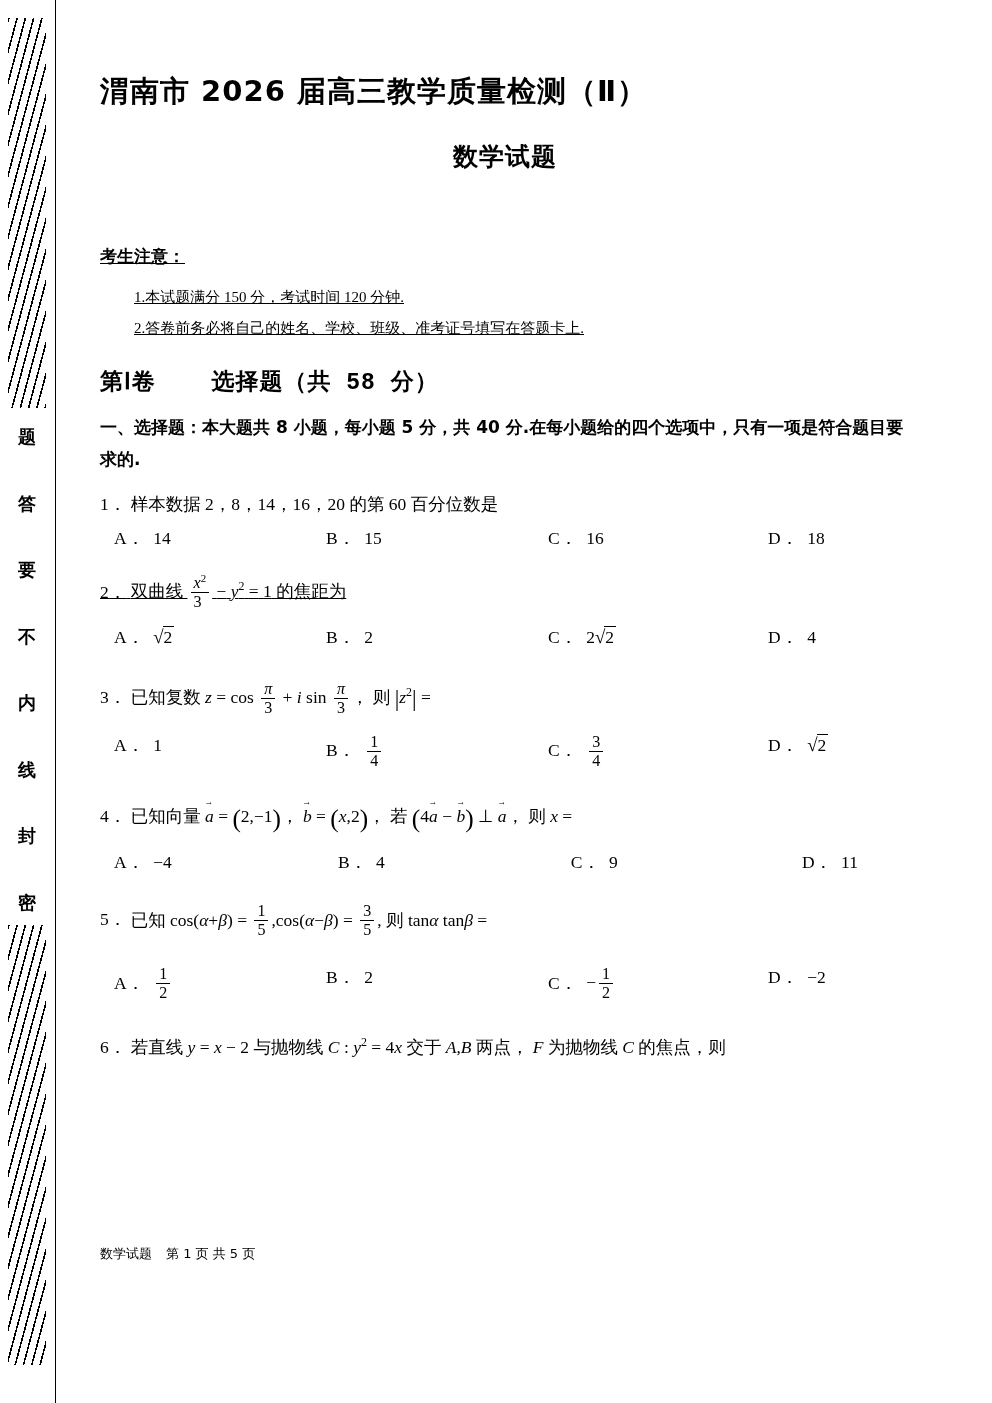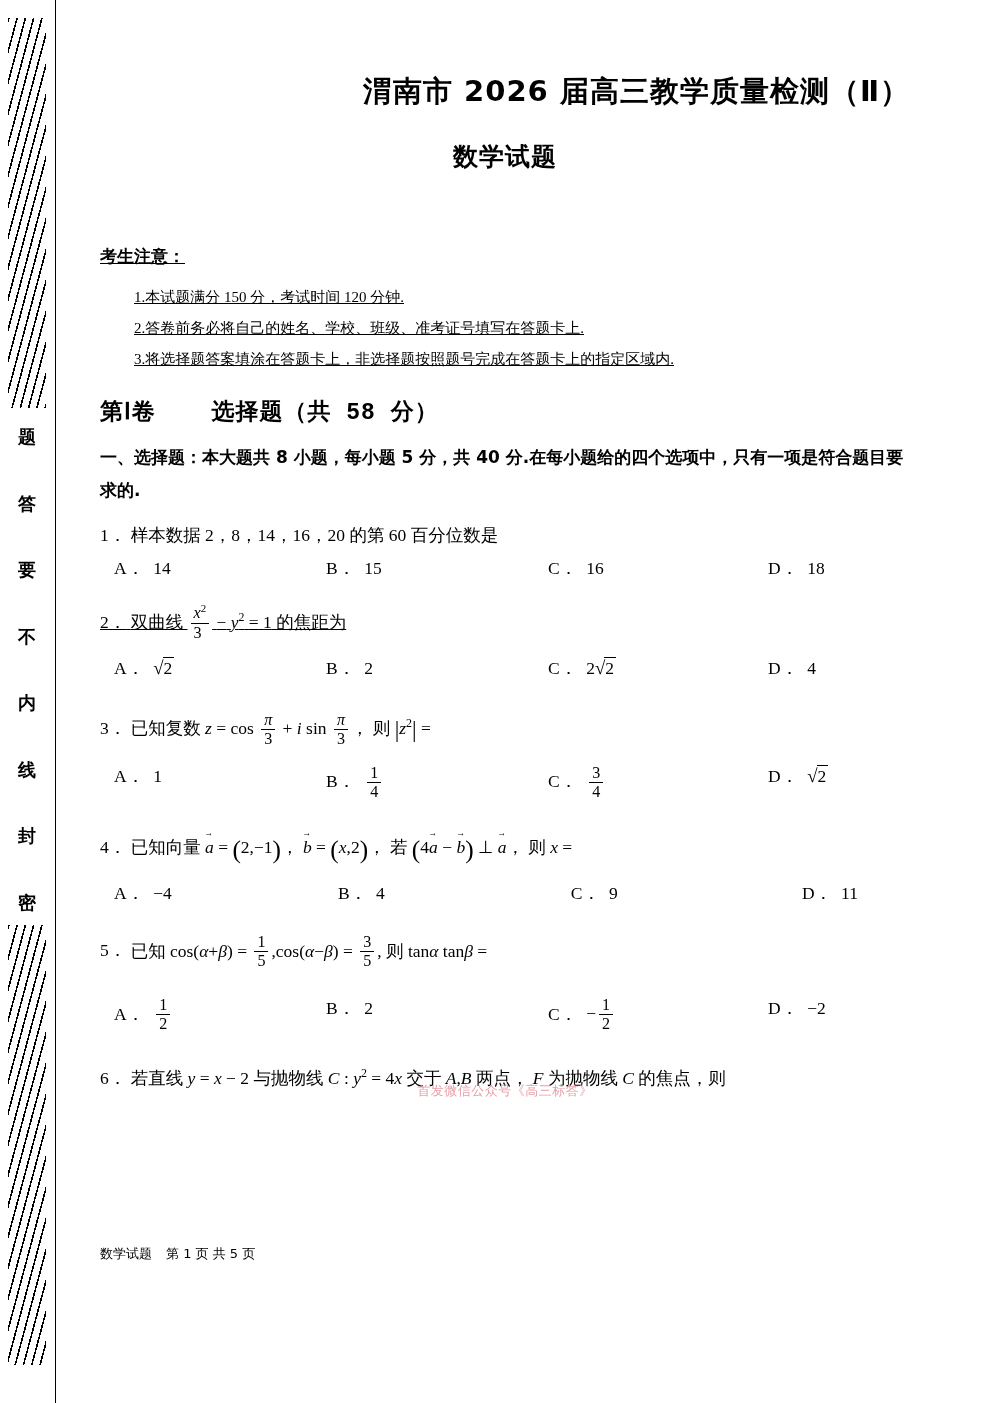--- a/index.html
+++ b/index.html
@@ -63,21 +63,21 @@
     position: absolute;
     left: 100px;
     top: 0;
     width: 810px;
   }
 
   h1#exam-title {
     font-family: "DejaVu Sans", sans-serif;
     font-weight: bold;
     font-size: 29px;
-    text-align: right;
+    text-align: left;
     margin: 72px 0 0 0;
     letter-spacing: 1px;
   }
   h2#exam-subtitle {
     font-family: "DejaVu Sans", sans-serif;
     font-weight: bold;
     font-size: 25px;
     text-align: center;
     margin: 28px 0 0 0;
     letter-spacing: 1px;
@@ -221,21 +221,20 @@
 
 <div id="content">
 
   <h1 id="exam-title">渭南市 2026 届高三教学质量检测（Ⅱ）</h1>
   <h2 id="exam-subtitle">数学试题</h2>
 
   <div id="notice">
     <div id="notice-title">考生注意：</div>
     <div class="notice-item">1.本试题满分 150 分，考试时间 120 分钟.</div>
     <div class="notice-item">2.答卷前务必将自己的姓名、学校、班级、准考证号填写在答题卡上.</div>
-    <div class="notice-item">3.将选择题答案填涂在答题卡上，非选择题按照题号完成在答题卡上的指定区域内.</div>
   </div>
 
   <div id="part-one-heading">
     <span>第Ⅰ卷</span>
     <span class="gap"></span>
     <span>选择题（共 58 分）</span>
   </div>
 
   <div id="section-one-desc">一、选择题：本大题共 8 小题，每小题 5 分，共 40 分.在每小题给的四个选项中，只有一项是符合题目要求的.</div>
 
@@ -288,19 +287,18 @@
     <span class="opt opt-a"><span class="lbl">A．</span><span class="frac"><span class="num mn">1</span><span class="den mn">2</span></span></span>
     <span class="opt opt-b"><span class="lbl">B．</span><span class="mn">2</span></span>
     <span class="opt opt-c"><span class="lbl">C．</span><span class="mn">−</span><span class="frac"><span class="num mn">1</span><span class="den mn">2</span></span></span>
     <span class="opt opt-d"><span class="lbl">D．</span><span class="mn">−2</span></span>
   </div>
 
   <div class="question" style="margin-top:30px;">
     <span class="qnum">6．</span>&nbsp;<span>若直线&nbsp;<span class="mi">y</span>&nbsp;<span class="mn">=</span>&nbsp;<span class="mi">x</span>&nbsp;<span class="mn">−</span>&nbsp;<span class="mn">2</span>&nbsp;与抛物线&nbsp;<span class="mi">C</span>&nbsp;<span class="mn">:</span>&nbsp;<span class="mi">y</span><sup class="exp">2</sup>&nbsp;<span class="mn">=</span>&nbsp;<span class="mn">4</span><span class="mi">x</span>&nbsp;交于&nbsp;<span class="mi">A</span><span class="mn">,</span><span class="mi">B</span>&nbsp;两点，&nbsp;<span class="mi">F</span>&nbsp;为抛物线&nbsp;<span class="mi">C</span>&nbsp;的焦点，则</span>
   </div>
 
-  <div id="watermark">首发微信公众号《高三标答》</div>
 
   <div id="footer">
     <span>数学试题</span><span class="sp"></span><span>第 1 页 共 5 页</span>
   </div>
 
 </div>
 
 </body></html>

